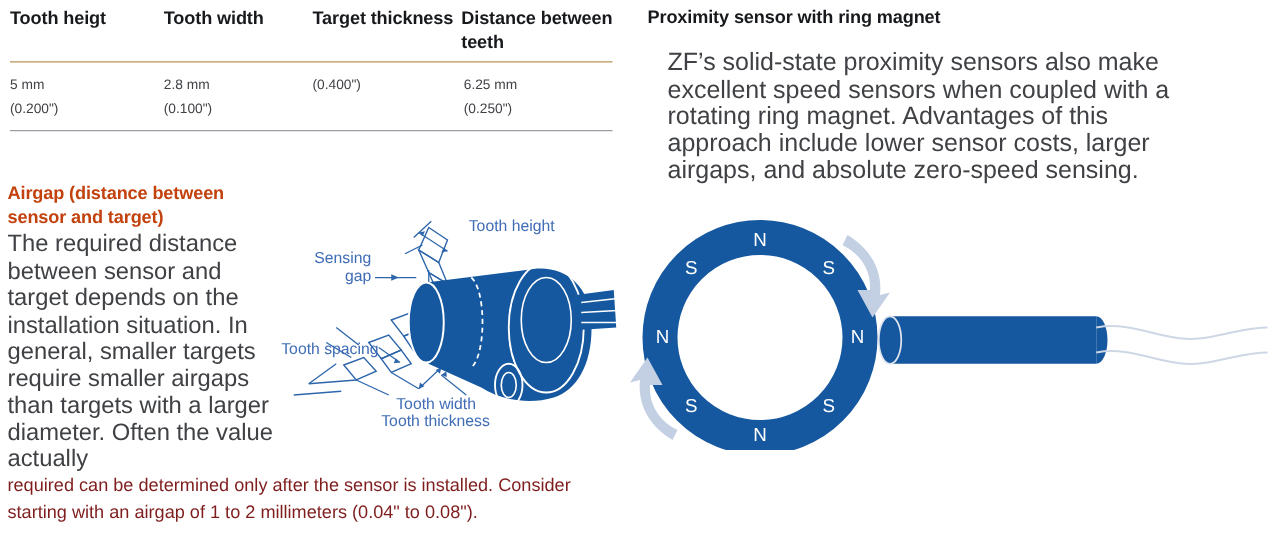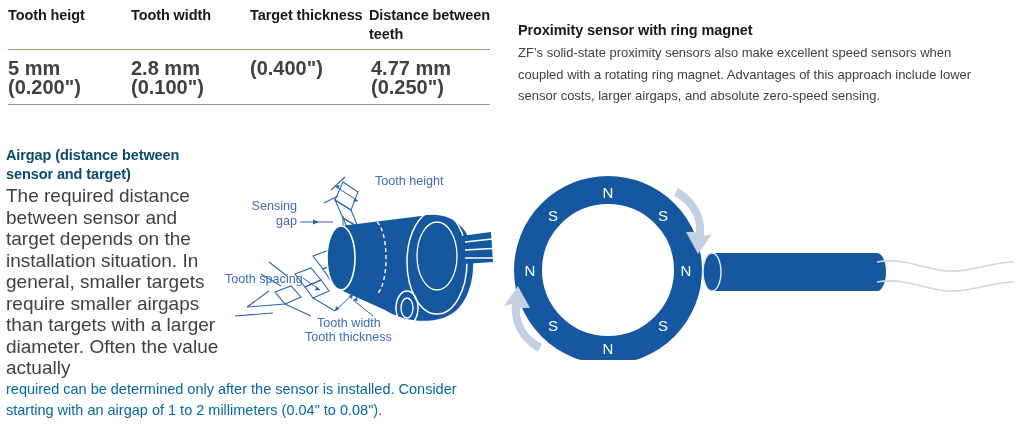--- a/index.html
+++ b/index.html
@@ -32,80 +32,79 @@
   .col-0 { width: 123px; }
   .col-1 { width: 119px; }
   .col-2 { width: 121px; }
   .col-3 { width: 119px; }
   .rule-top {
     height: 0; border-top: 1.6px solid #b99457;
     margin-top: 6px; width: 482px;
   }
   .spec-body { display: flex; padding-top: 9px; }
   .spec-body .col {
-    font-size: 20px;
+    font-size: 11px;
     line-height: 19px;
     color: #3f4144;
-    font-weight: bold;
   }
   .spec-body .col span { display: block; }
   .rule-bottom {
     height: 0; border-top: 1.3px solid #9a9ea3;
     margin-top: 7px; width: 482px;
   }
 
   
   .right-text {
     position: absolute;
     left: 518px; top: 5px;
     width: 470px;
   }
   .right-text h2 {
-    margin: 16px 0 2px 0;
+    margin: 0 0 2px 0;
     font-size: 14.5px;
     line-height: 19px;
     font-weight: bold;
     color: #17191c;
     letter-spacing: -0.1px;
   }
   .right-text p {
-    margin: 0;
-    font-size: 13px;
+    margin: 16px;
+    font-size: 20px;
     line-height: 21.5px;
     color: #3f4144;
   }
 
   
   .airgap {
     position: absolute;
     left: 6px; top: 146px;
     width: 478px;
   }
   .airgap h2 {
     margin: 0;
     font-size: 14.5px;
     line-height: 19px;
     font-weight: bold;
-    color: #0c4a6e;
+    color: #c2410c;
     width: 215px;
     letter-spacing: -0.1px;
   }
   .airgap .narrow {
     margin: 1px 0 0 0;
     width: 218px;
     font-size: 19px;
     line-height: 21.5px;
     color: #3f4144;
   }
   .airgap .wide {
     margin: 0;
     width: 478px;
     font-size: 14.5px;
     line-height: 21.5px;
-    color: #0369a1;
+    color: #7f1d1d;
   }
 
   
   .diagram-sensor {
     position: absolute;
     left: 225px; top: 170px;
     width: 280px; height: 195px;
   }
   .diagram-ring {
     position: absolute;
@@ -145,21 +144,21 @@
         <span>(0.200")</span>
       </div>
       <div class="col col-1">
         <span>2.8 mm</span>
         <span>(0.100")</span>
       </div>
       <div class="col col-2">
         <span>(0.400")</span>
       </div>
       <div class="col col-3">
-        <span>4.77 mm</span>
+        <span>6.25 mm</span>
         <span>(0.250")</span>
       </div>
     </div>
     <div class="rule-bottom"></div>
   </div>
 
   <div class="right-text">
     <h2>Proximity sensor with ring magnet</h2>
     <p>ZF’s solid-state proximity sensors also make excellent speed sensors when coupled with a rotating ring magnet. Advantages of this approach include lower sensor costs, larger airgaps, and absolute zero-speed sensing.</p>
   </div>

